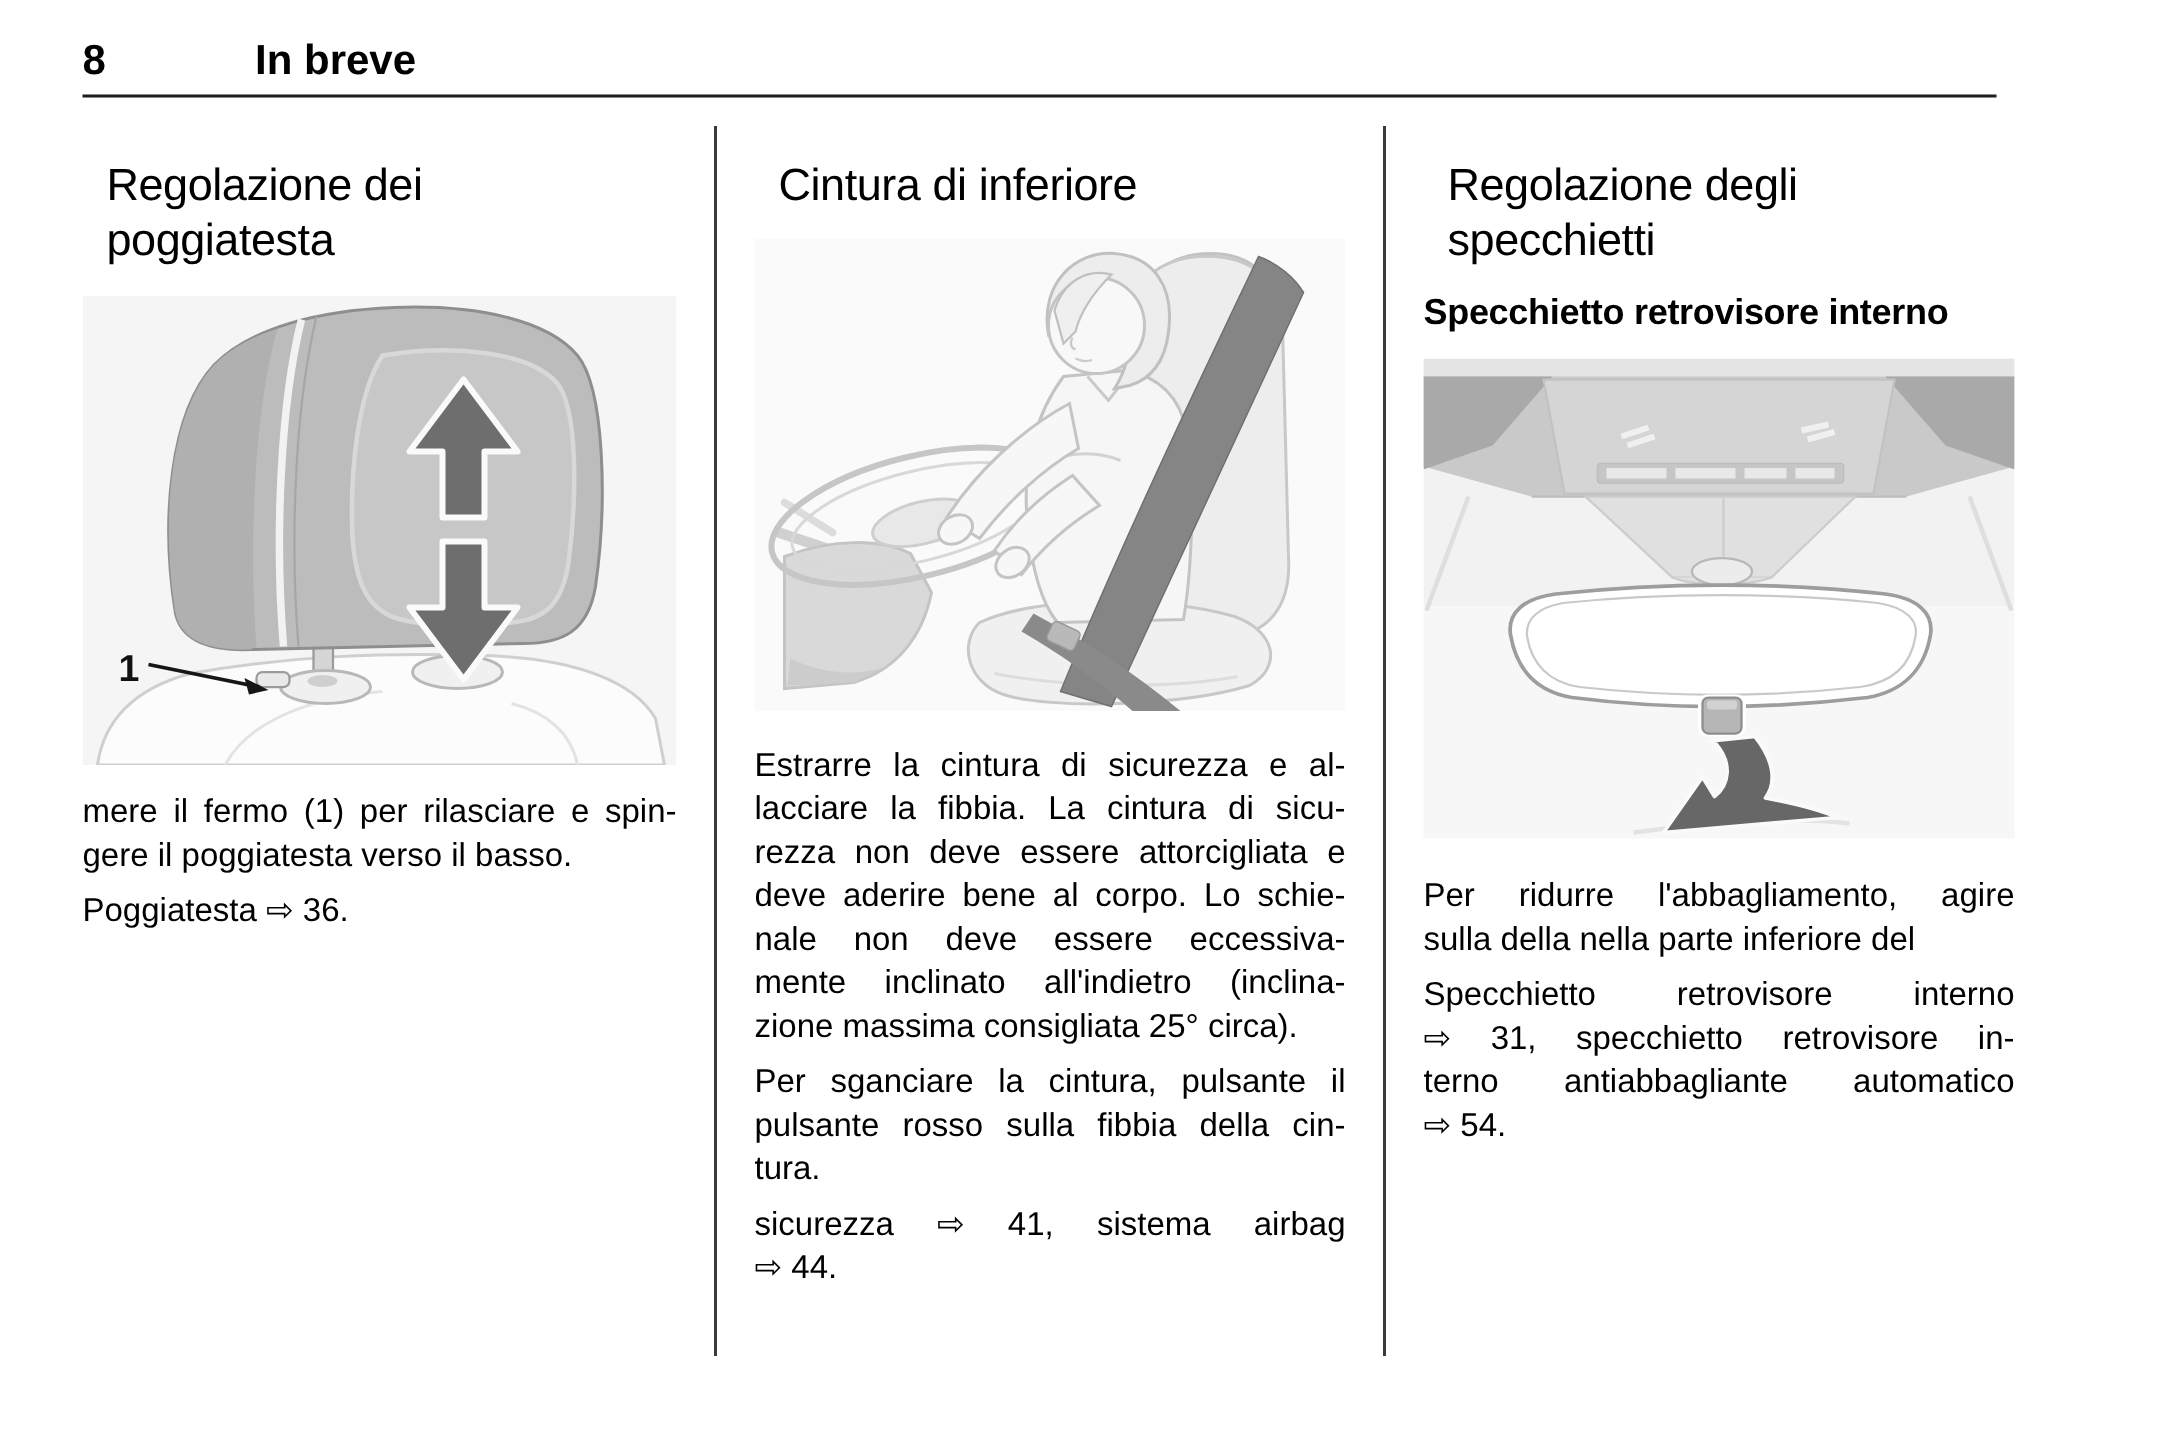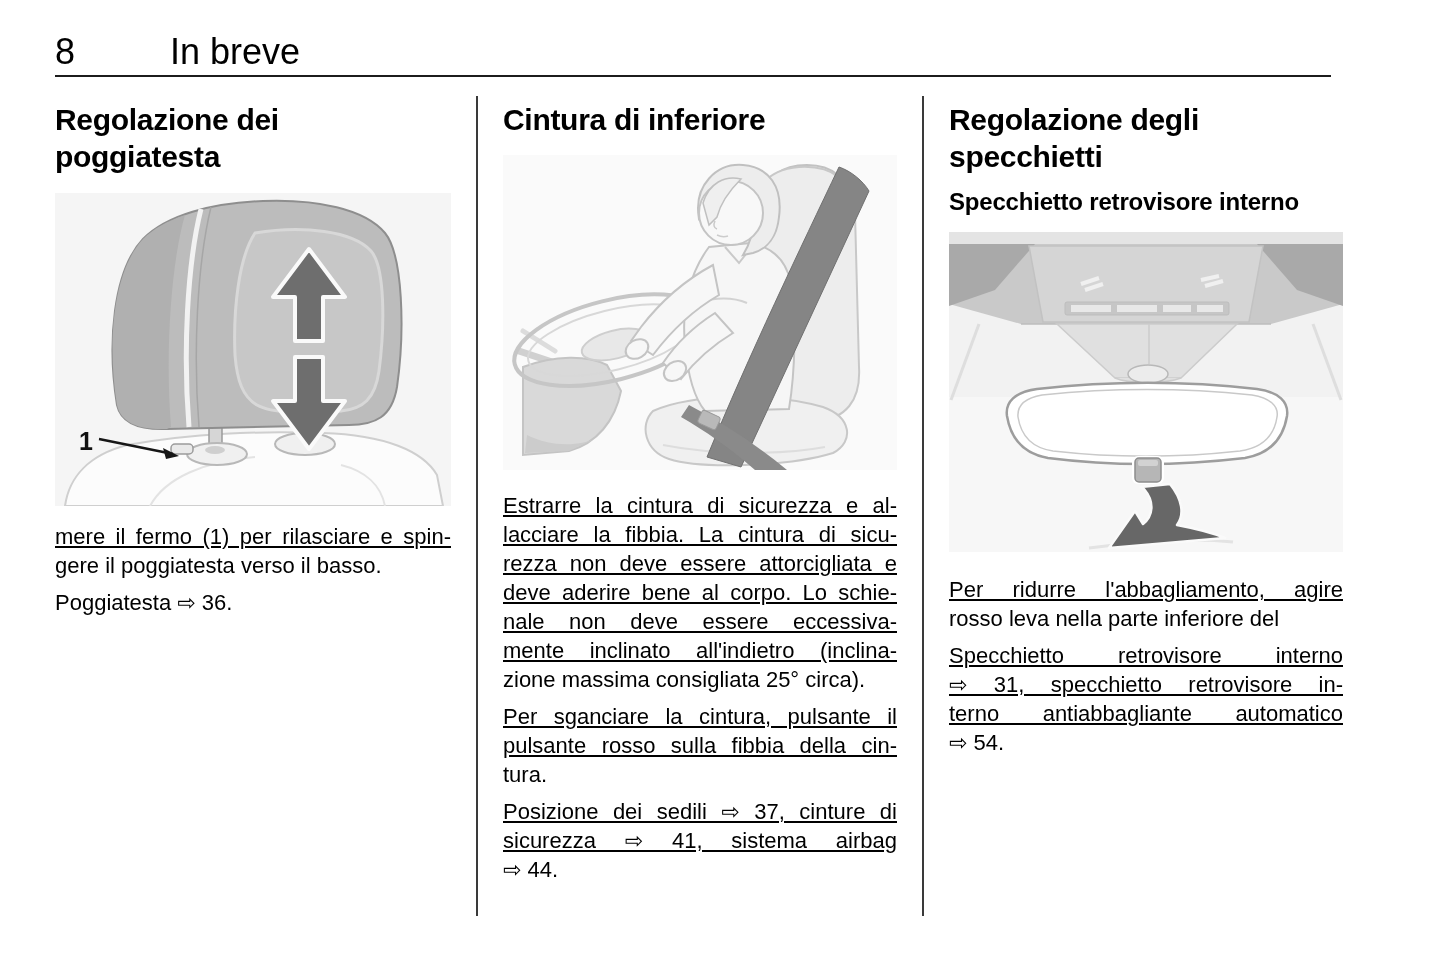--- a/index.html
+++ b/index.html
@@ -3,44 +3,44 @@
 <meta charset="utf-8">
 <style>
   html,body { margin:0; padding:0; }
   body {
     width:1445px; height:965px; background:#ffffff; color:#000;
     font-family:"Liberation Sans","DejaVu Sans",sans-serif;
     -webkit-font-smoothing:antialiased; overflow:hidden;
   }
   .page { position:relative; width:1445px; height:965px; }
 
-  .hdr { padding:36px 0 0 55px; font-size:36px; font-weight:normal; line-height:32px; }
+  .hdr { padding:24px 0 0 55px; font-size:28px; font-weight:bold; line-height:32px; }
   .hdr .num { display:inline-block; width:115px; }
   .hdr-rule { margin:7px 0 0 55px; width:1276px; border:0; border-top:2.5px solid #1c1c1c; }
 
   .cols {
     display:grid;
     grid-template-columns:396px 2px 394px 2px 394px;
     column-gap:25px;
     margin:24px 0 0 55px;
     align-items:start;
   }
   .vrule { width:1.5px; height:820px; background:#3a3a3a; margin-top:-5px; }
 
-  h1 { font-size:30px; line-height:37px; font-weight:bold; margin:0; letter-spacing:-0.3px; }
+  h1 { font-size:30px; line-height:37px; font-weight:normal; margin:16px; letter-spacing:-0.3px; }
   h2 { font-size:24px; line-height:28px; font-weight:bold; margin:13px 0 0 0; letter-spacing:-0.2px; }
 
   figure { margin:18px 0 16px 0; }
   .col-seatbelt figure { margin:17px 0 21px 0; }
   .col-mirrors  figure { margin:16px 0 23px 0; }
   figure svg { display:block; }
 
   .para { font-size:22px; line-height:29px; margin:0 0 8px 0; }
   .para .line { text-align:justify; }
-  .para .line:not(:last-child) { text-align-last:justify;text-decoration:underline; }
+  .para .line:not(:last-child) { text-align-last:justify; }
 </style>
 </head>
 <body>
 
 <div class="page">
 
   <div class="hdr">
     <span class="num">8</span><span>In breve</span>
   </div>
   <hr class="hdr-rule">
@@ -163,21 +163,20 @@
           <div class="line">nale non deve essere eccessiva-</div>
           <div class="line">mente inclinato all'indietro (inclina-</div>
           <div class="line">zione massima consigliata 25° circa).</div>
         </div>
       <div class="para">
           <div class="line">Per sganciare la cintura, pulsante il</div>
           <div class="line">pulsante rosso sulla fibbia della cin-</div>
           <div class="line">tura.</div>
         </div>
       <div class="para">
-          <div class="line">Posizione dei sedili ⇨ 37, cinture di</div>
           <div class="line">sicurezza ⇨ 41, sistema airbag</div>
           <div class="line">⇨ 44.</div>
         </div>
     </section>
 
     <div class="vrule"></div>
 
     <section class="col col-mirrors">
       <h1>Regolazione degli specchietti</h1>
       <h2>Specchietto retrovisore interno</h2>
@@ -225,21 +224,21 @@
           </g>
           <g>
             <path d="M140,316 C200,308 250,306 284,310" fill="none" stroke="#e3e3e3" stroke-width="3"></path>
             <path d="M192,255 L221,252 C233,267 236,282 228,293 C244,296 262,300 276,306 L160,316 L186,279 L194,292 C204,284 206,270 195,257 Z" fill="#676767" stroke="#fafafa" stroke-width="2.5" stroke-linejoin="round"></path>
           </g>
         </svg>
       </figure>
 
       <div class="para">
           <div class="line">Per ridurre l'abbagliamento, agire</div>
-          <div class="line">rosso leva nella parte inferiore del</div>
+          <div class="line">sulla della nella parte inferiore del</div>
         </div>
       <div class="para">
           <div class="line">Specchietto retrovisore interno</div>
           <div class="line">⇨ 31, specchietto retrovisore in-</div>
           <div class="line">terno antiabbagliante automatico</div>
           <div class="line">⇨ 54.</div>
         </div>
     </section>
 
   </div>

